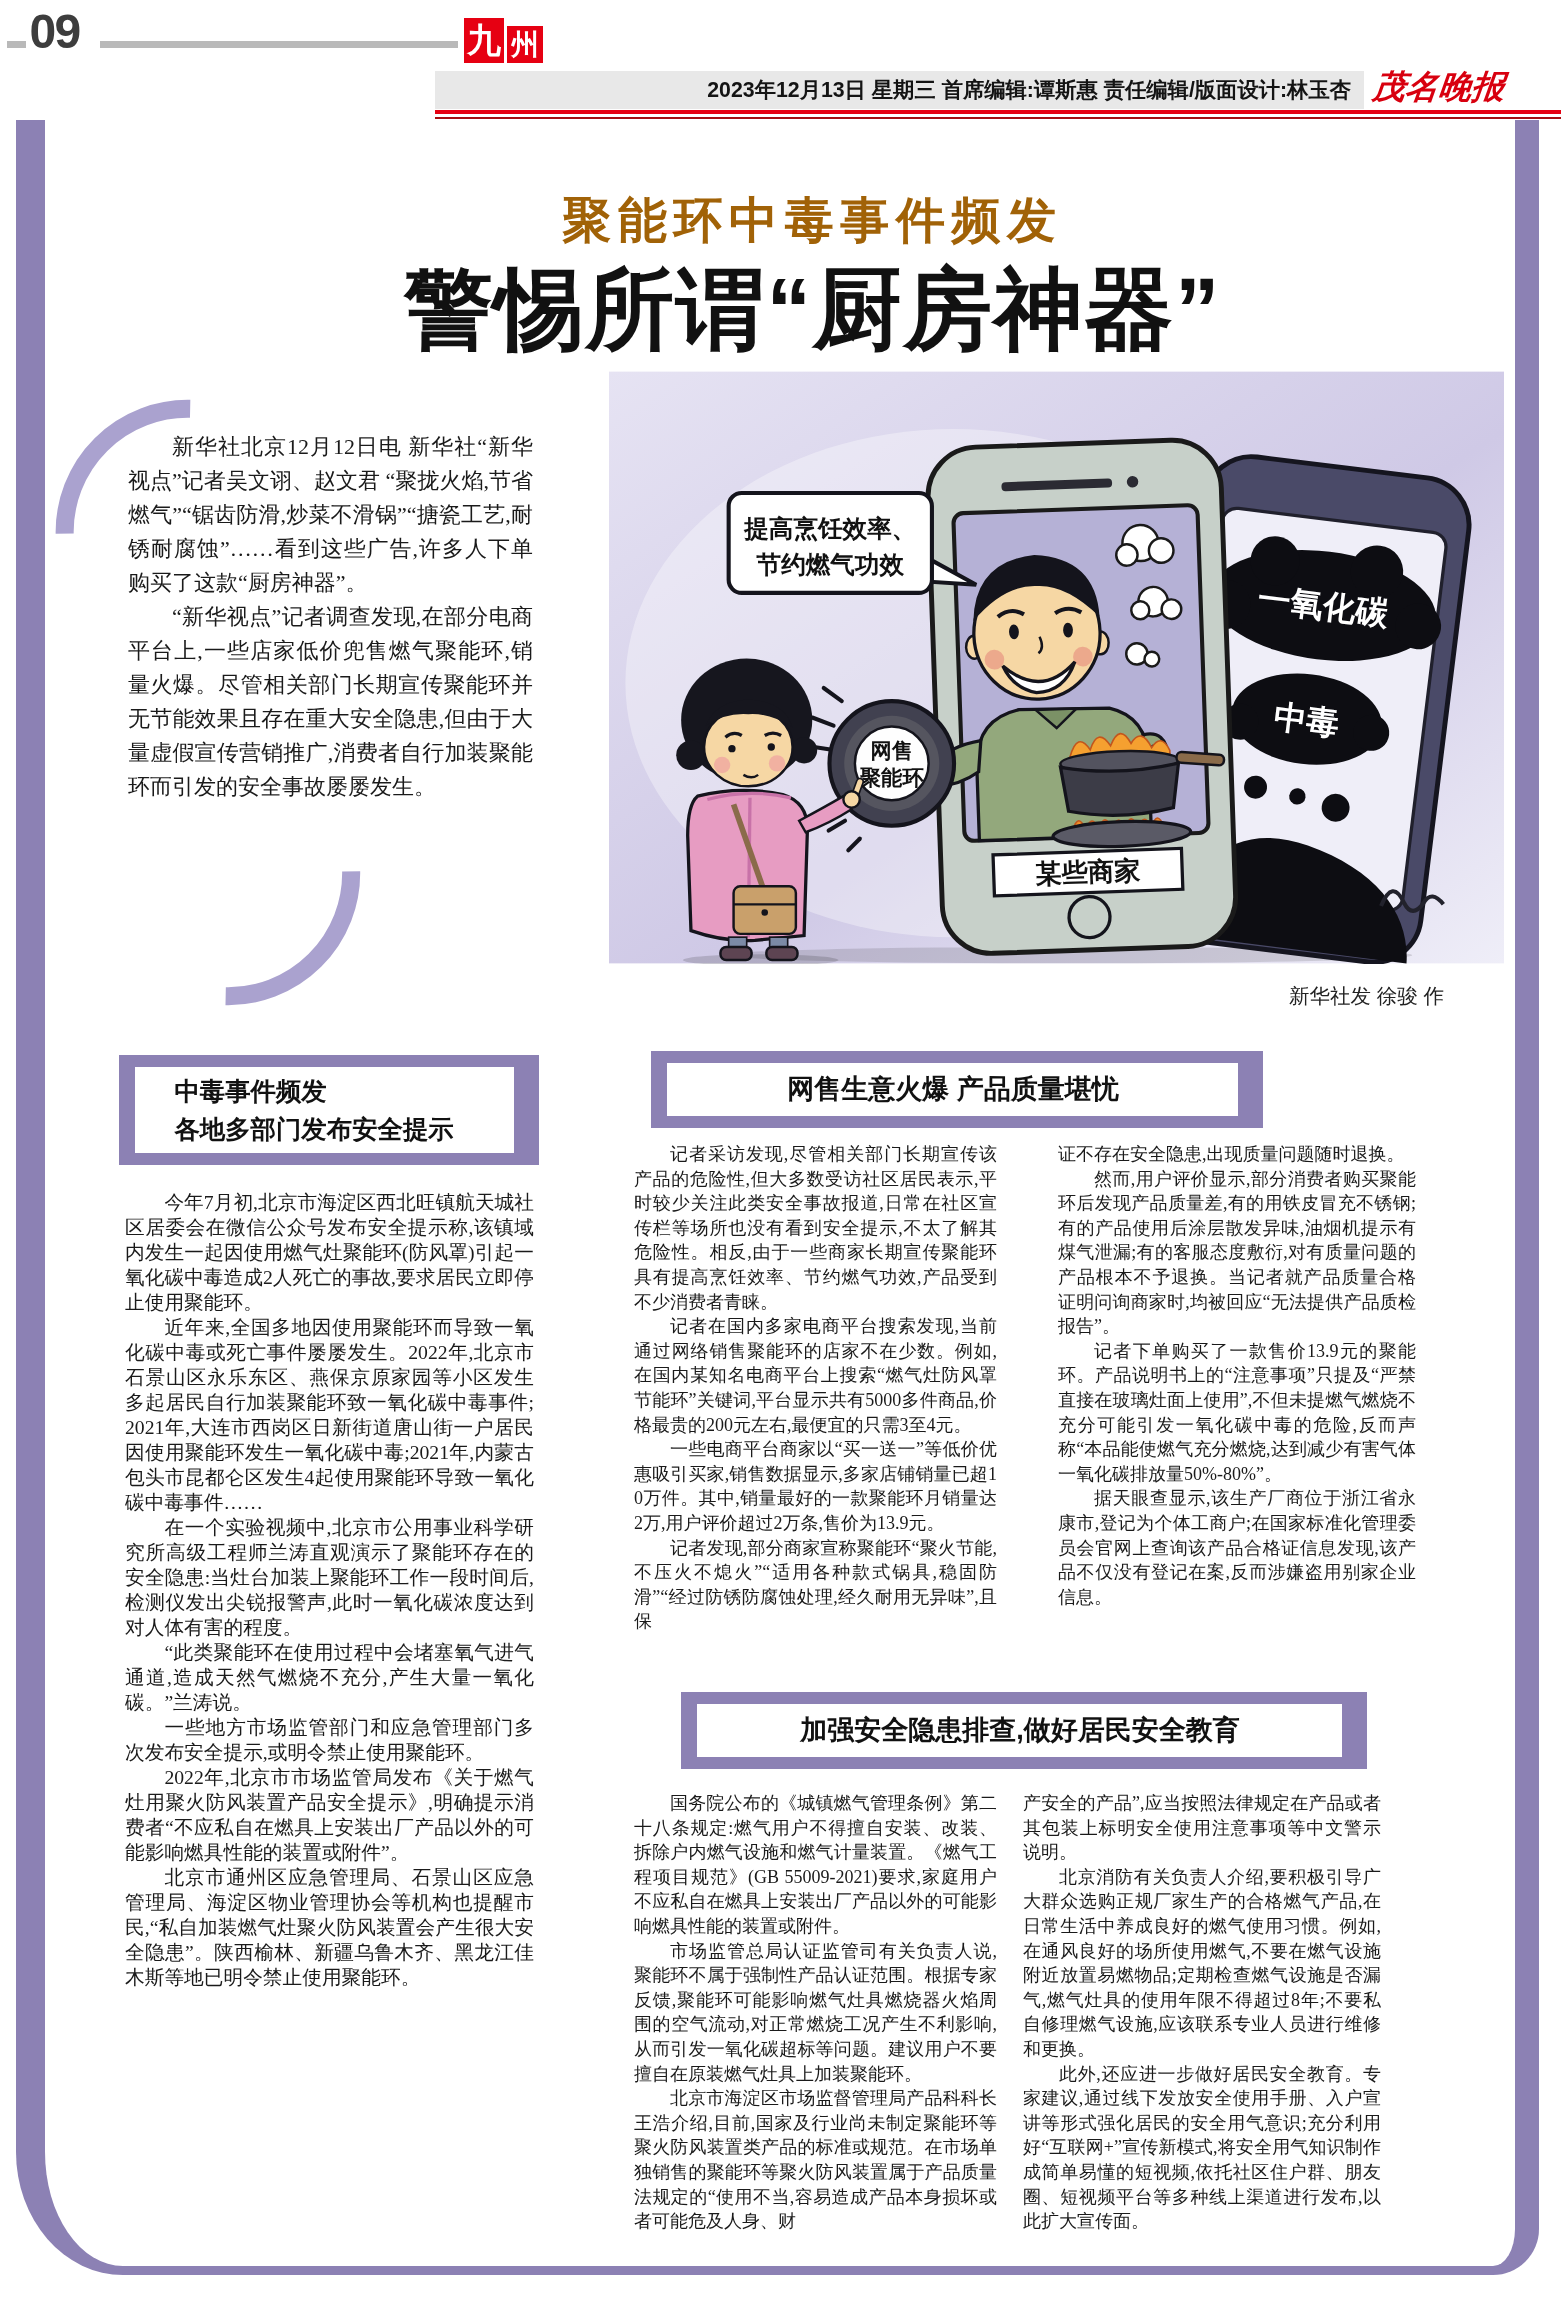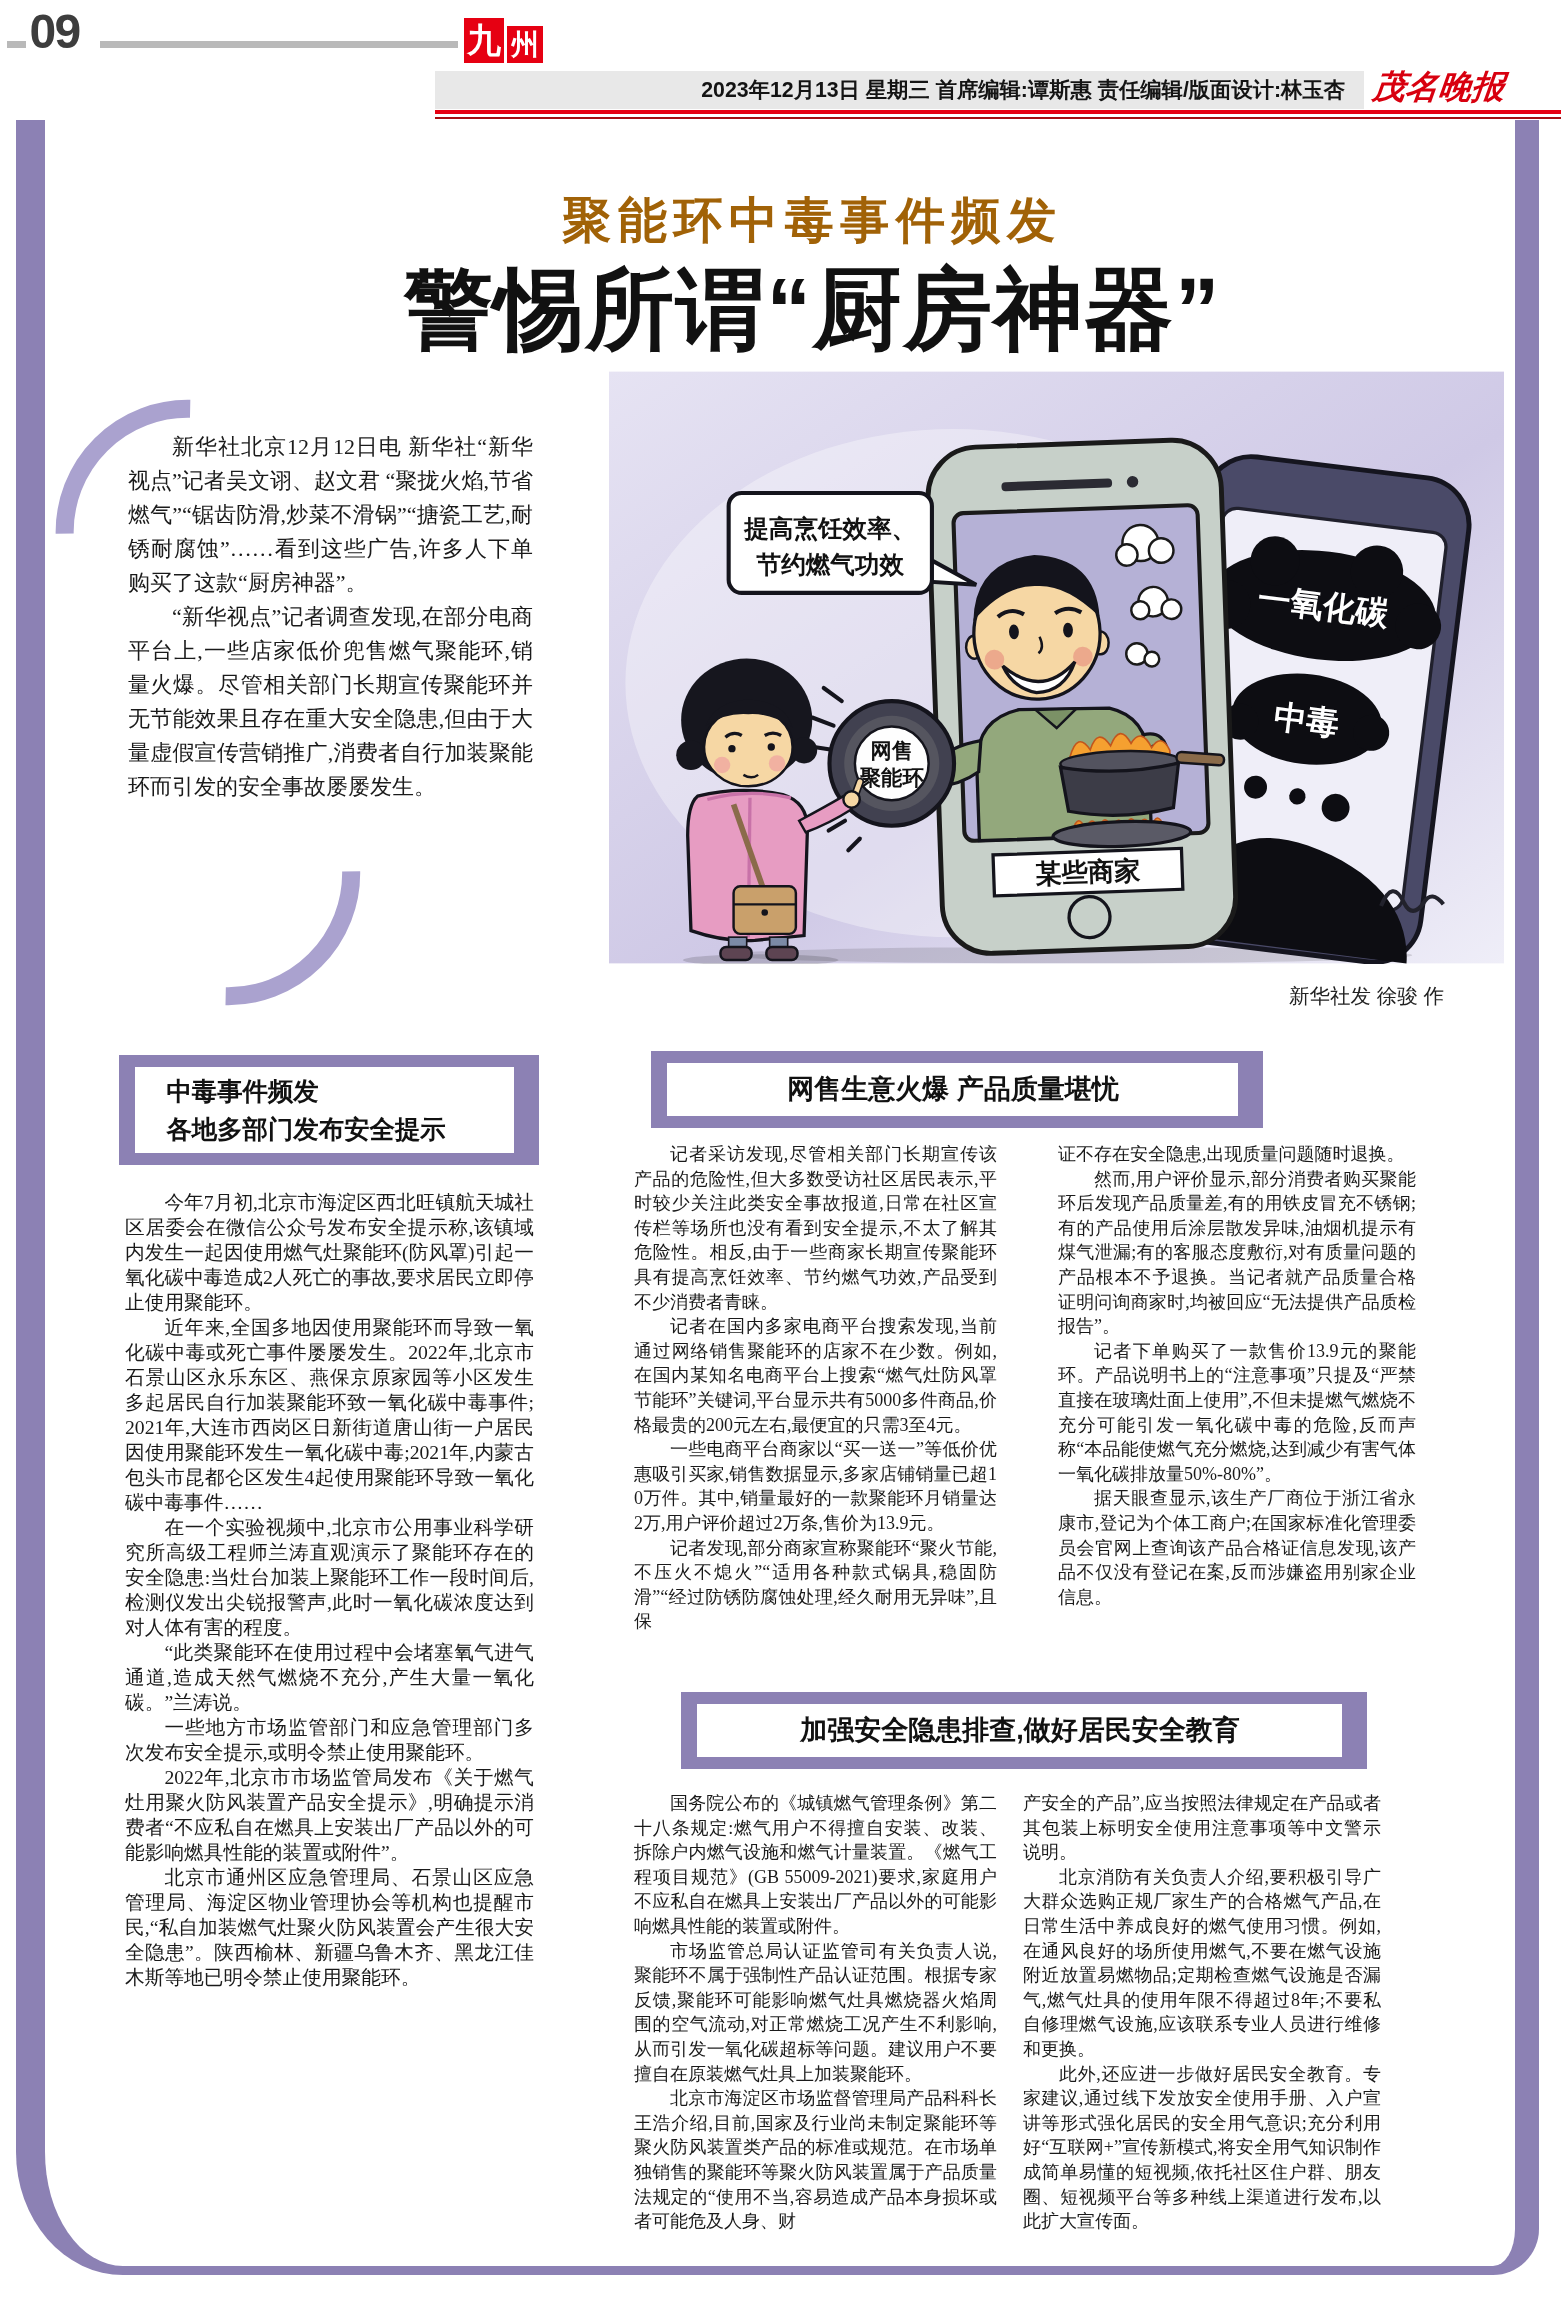--- a/index.html
+++ b/index.html
@@ -10,21 +10,21 @@
   
   .pn-dash{left:6.6px;top:41px;width:19.7px;height:7.4px;background:#b9b9b9;}
   .page-number{left:29.5px;top:8.2px;font:700 48px/1 "Liberation Sans","DejaVu Sans",sans-serif;color:#3d3d3d;letter-spacing:-1.6px;}
   .pn-bar{left:100px;top:41px;width:358px;height:7.4px;background:#b9b9b9;}
   .logo-block{background:#e60012;color:#ffffff;text-align:center;
               font-family:"Liberation Sans","DejaVu Sans",sans-serif;font-weight:900;}
   .lb1{left:464px;top:18px;width:40px;height:45px;font-size:34px;line-height:45px;}
   .lb2{left:507px;top:26px;width:36px;height:37px;font-size:28px;line-height:37px;}
   .date-bar{left:435px;top:71px;width:929px;height:38px;background:#e8e8e8;
             font:700 21.3px/38px "Liberation Sans","DejaVu Sans",sans-serif;color:#141414;
-            text-align:right;padding-right:19px;box-sizing:border-box;white-space:nowrap;}
+            text-align:right;padding-right:13px;box-sizing:border-box;white-space:nowrap;}
   .masthead{left:1367px;top:66px;width:143px;height:43px;color:#d8000f;text-align:center;
             font:italic 900 33px/43px "Liberation Serif","DejaVu Serif",serif;transform:skewX(-6deg);}
   .red-rule{left:435px;top:110px;width:1127px;height:4.1px;background:#e60012;}
   .red-rule-thin{left:435px;top:117px;width:1127px;height:1.6px;background:#a50e12;}
 
   
   .frame{left:16.4px;top:120px;width:1523px;height:2155px;box-sizing:border-box;
          border-left:29.5px solid #8c81b4;border-right:24.6px solid #8c81b4;border-bottom:9.8px solid #8c81b4;
          border-bottom-left-radius:107px 123px;border-bottom-right-radius:46px 46px;}
 
@@ -46,21 +46,21 @@
   .credit{left:1067px;top:977px;width:410px;text-align:right;padding-right:33px;box-sizing:border-box;
           font:400 20.5px/1.2 "Liberation Sans","DejaVu Sans",sans-serif;color:#222;margin-top:7px;}
 
   
   .banner{background:#8c81b4;}
   .banner .chamfer{position:absolute;inset:0;background:#8c81b4;
      clip-path:polygon(21.3px 0,100% 0,100% calc(100% - 38px),calc(100% - 38px) 100%,0 100%,0 21.3px);}
   .banner .inner{position:absolute;left:16.4px;right:24.6px;top:12.3px;bottom:12.3px;background:#ffffff;
      display:flex;flex-direction:column;justify-content:center;}
   .banner1{left:119px;top:1055px;width:420px;height:110px;}
-  .banner1 .line{font:700 25.4px/1.5 "Liberation Sans","DejaVu Sans",sans-serif;color:#111;padding-left:31px;}
+  .banner1 .line{font:700 25.4px/1.5 "Liberation Sans","DejaVu Sans",sans-serif;color:#111;padding-left:39px;}
   .banner2{left:651px;top:1051px;width:612px;height:77px;}
   .banner3{left:681px;top:1692px;width:686px;height:77px;}
   .banner .center-line{font:700 27px/1.2 "Liberation Sans","DejaVu Sans",sans-serif;color:#111;text-align:center;}
 
   
   .col{text-align:justify;text-justify:inter-character;word-break:break-all;}
   .col p{margin:0;text-indent:2em;}
   .col.continued p:first-child{text-indent:0;}
   .s1col{left:125px;top:1190px;width:409px;height:1083px;font-size:19.7px;line-height:25px;}
   .s2col1{left:634px;top:1142px;width:363px;height:546px;font-size:18px;line-height:24.6px;}

